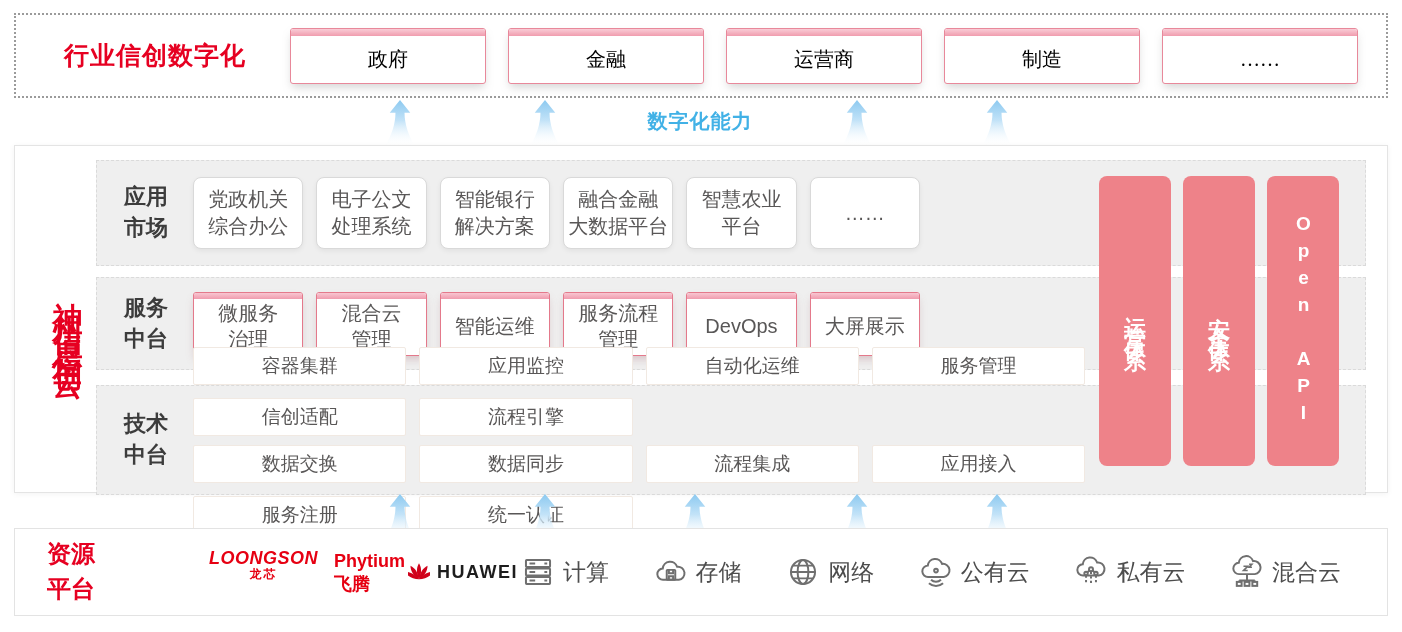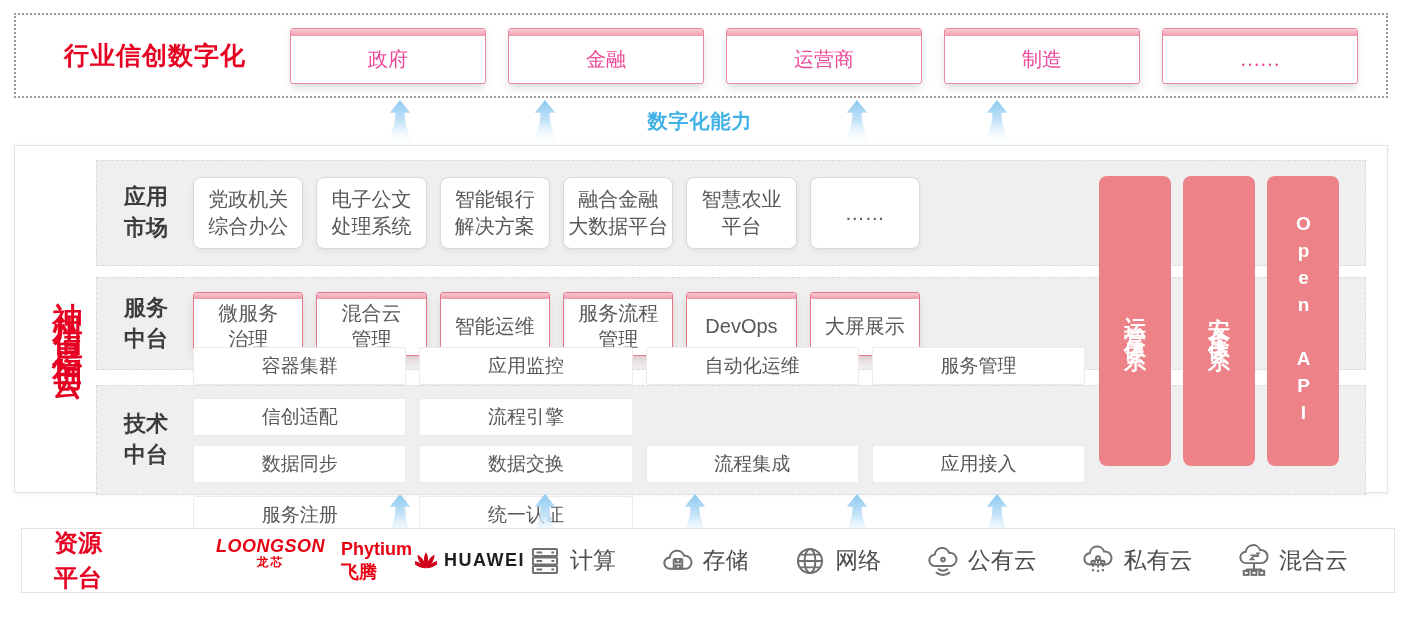--- a/index.html
+++ b/index.html
@@ -7,21 +7,21 @@
   body { font-family:"Liberation Sans","DejaVu Sans",sans-serif; }
   #stage { position:relative; width:1402px; height:632px; background:#fff; overflow:hidden; }
 
   
   .industry-band { position:absolute; left:14px; top:13px; width:1374px; height:85px;
     border:2px dotted #9b9b9b; display:flex; align-items:center; }
   .industry-label { margin-left:48px; width:208px; font-size:25px; font-weight:bold; color:#e60021; letter-spacing:1px; flex:none; }
   .sector-row { flex:1; display:flex; gap:22px; margin:0 28px 0 18px; }
   .sector-box { position:relative; flex:1; height:56px; background:#fff; border:1px solid #e8889a;
     border-radius:3px; display:flex; align-items:center; justify-content:center;
-    font-size:20px; color:#ec4899; padding-top:7px;
+    font-size:20px; color:#000000; padding-top:7px;
     box-shadow:0 5px 10px -2px rgba(130,130,130,0.35);font-family:Liberation Serif, serif; }
   .sector-box::before { content:""; position:absolute; top:0; left:0; right:0; height:7px;
     background:linear-gradient(180deg,#f9ccd6,#f09cae); border-radius:2px 2px 0 0; }
 
   
   .up-arrow { position:absolute; width:38px; height:46px; }
   .capability-label { position:absolute; left:618px; top:108px; width:164px; text-align:center;
     font-size:20px; font-weight:bold; color:#41b1e6; letter-spacing:1px; }
 
   
@@ -57,21 +57,21 @@
     font-size:19px; color:#595757; }
   .pillar { position:absolute; top:30px; height:290px; width:72px; background:#ee8289; border-radius:8px;
     display:flex; align-items:center; justify-content:center;
     writing-mode:vertical-lr; text-orientation:upright;
     color:#fff; font-weight:bold; font-size:22px; letter-spacing:11px; }
   .pillar-ops { left:1084px; }
   .pillar-sec { left:1168px; }
   .pillar-api { left:1252px; font-size:19px; letter-spacing:6px; }
 
   
-  .resource-box { position:absolute; left:21px; top:528px; width:1374px; height:65px;
+  .resource-box { position:absolute; left:14px; top:528px; width:1374px; height:88px;
     background:#fff; border:1px solid #e3e3e3; display:flex; align-items:center; }
   .resource-label { margin-left:32px; width:84px; flex:none; font-size:24px; font-weight:bold;
     color:#e60021; white-space:pre-line; line-height:1.45; }
   .vendor-block { margin-left:78px; width:268px; flex:none; display:flex; align-items:center; gap:3px; }
   .vendor-top { display:flex; align-items:flex-start; gap:16px; }
   .loongson-wrap { display:flex; flex-direction:column; align-items:center; line-height:1; }
   .loongson-en { font-size:18px; font-weight:bold; font-style:italic; color:#e60012; letter-spacing:0.5px; }
   .loongson-cn { font-size:12px; font-weight:bold; color:#e60012; margin-top:1px; letter-spacing:2px; }
   .phytium { font-size:18px; font-weight:bold; color:#e60012; margin-top:2px; }
   .vendor-bottom { display:flex; align-items:center; gap:7px; }
@@ -167,22 +167,22 @@
       <div class="tech-stack">
         <div class="tech-grid">
           <div class="tech-box">容器集群</div>
           <div class="tech-box">应用监控</div>
           <div class="tech-box">自动化运维</div>
           <div class="tech-box">服务管理</div>
           <div class="tech-box">信创适配</div>
           <div class="tech-box">流程引擎</div>
         </div>
         <div class="tech-grid">
+          <div class="tech-box">数据交换</div>
           <div class="tech-box">数据同步</div>
-          <div class="tech-box">数据交换</div>
           <div class="tech-box">流程集成</div>
           <div class="tech-box">应用接入</div>
           <div class="tech-box">服务注册</div>
           <div class="tech-box">统一认证</div>
         </div>
       </div>
     </div>
 
     <div class="pillar pillar-ops">运营体系</div>
     <div class="pillar pillar-sec">安全体系</div>

